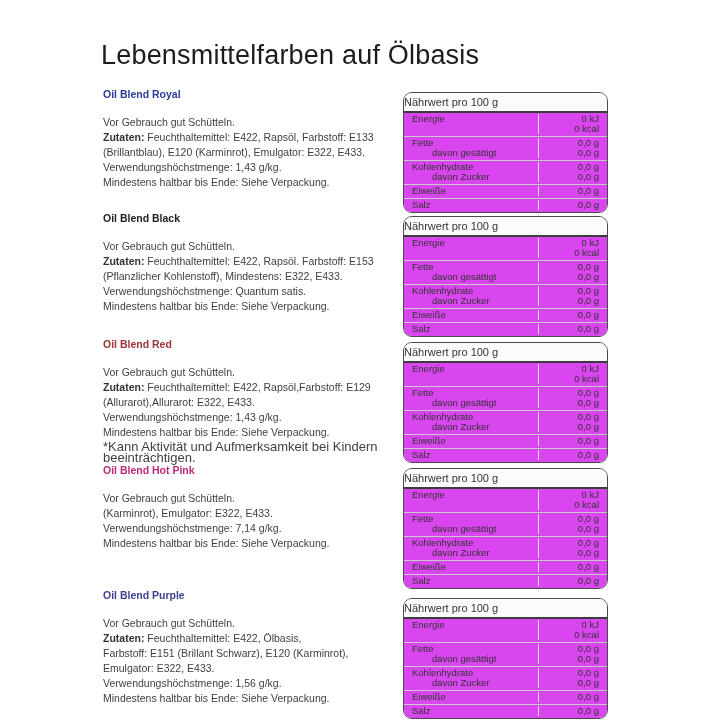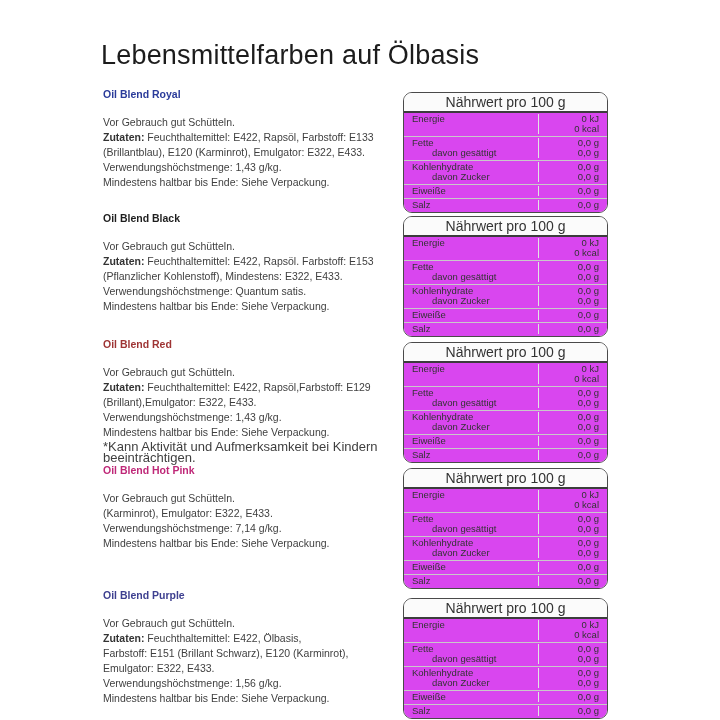--- a/index.html
+++ b/index.html
@@ -30,21 +30,21 @@
   .note:empty { display:none; }
 
   
   .ntable {
     position:absolute; left:300px; top:4px; width:205px;
     border:1.5px solid #4a4a4a; border-radius:9px; background:#fdfdfd;
     overflow:hidden; color:#333; box-sizing:border-box;
   }
   .s4 .ntable { top:9px; }
   .nt-header {
-    text-align:center; font-size:14px; line-height:11px; padding:3.5px 0 3px;
+    font-size:11px; line-height:11px; padding:3.5px 0 3px;
     border-bottom:2px solid #3c3c3c; background:#fbfbfb;
   }
   .nt-row { display:flex; padding:1.5px 0; font-size:9.5px; line-height:10px; background:#d946ef; }
   .nt-row + .nt-row { border-top:1px solid #c9c9c9; }
   .nt-labels { flex:1; padding-left:8px; }
   .nt-sub { padding-left:20px; }
   .nt-sub:empty { display:none; }
   .nt-values { width:34%; text-align:right; padding-right:8px; border-left:1px solid #e3e3e3; box-sizing:border-box; }
 </style>
 </head>
@@ -179,21 +179,21 @@
         </div>
       </div>
     </div>
   </section>
 
   <section class="section s2">
     <h2 class="heading" style="color: rgb(158, 52, 52);">Oil Blend Red</h2>
     <div class="text">
       <div class="line">Vor Gebrauch gut Schütteln.</div>
       <div class="line"><span class="b">Zutaten:</span><span> Feuchthaltemittel: E422, Rapsöl,Farbstoff: E129</span></div>
-      <div class="line">(Brillant),Emulgator: E322, E433.</div>
+      <div class="line">(Allurarot),Allurarot: E322, E433.</div>
 
       <div class="line">Verwendungshöchstmenge: 1,43 g/kg.</div>
       <div class="line">Mindestens haltbar bis Ende: Siehe Verpackung.</div>
       <div class="note">*Kann Aktivität und Aufmerksamkeit bei Kindern beeinträchtigen.</div>
     </div>
 
     <div class="ntable">
       <div class="nt-header">Nährwert pro 100 g</div>
       <div class="nt-body">
         <div class="nt-row">

